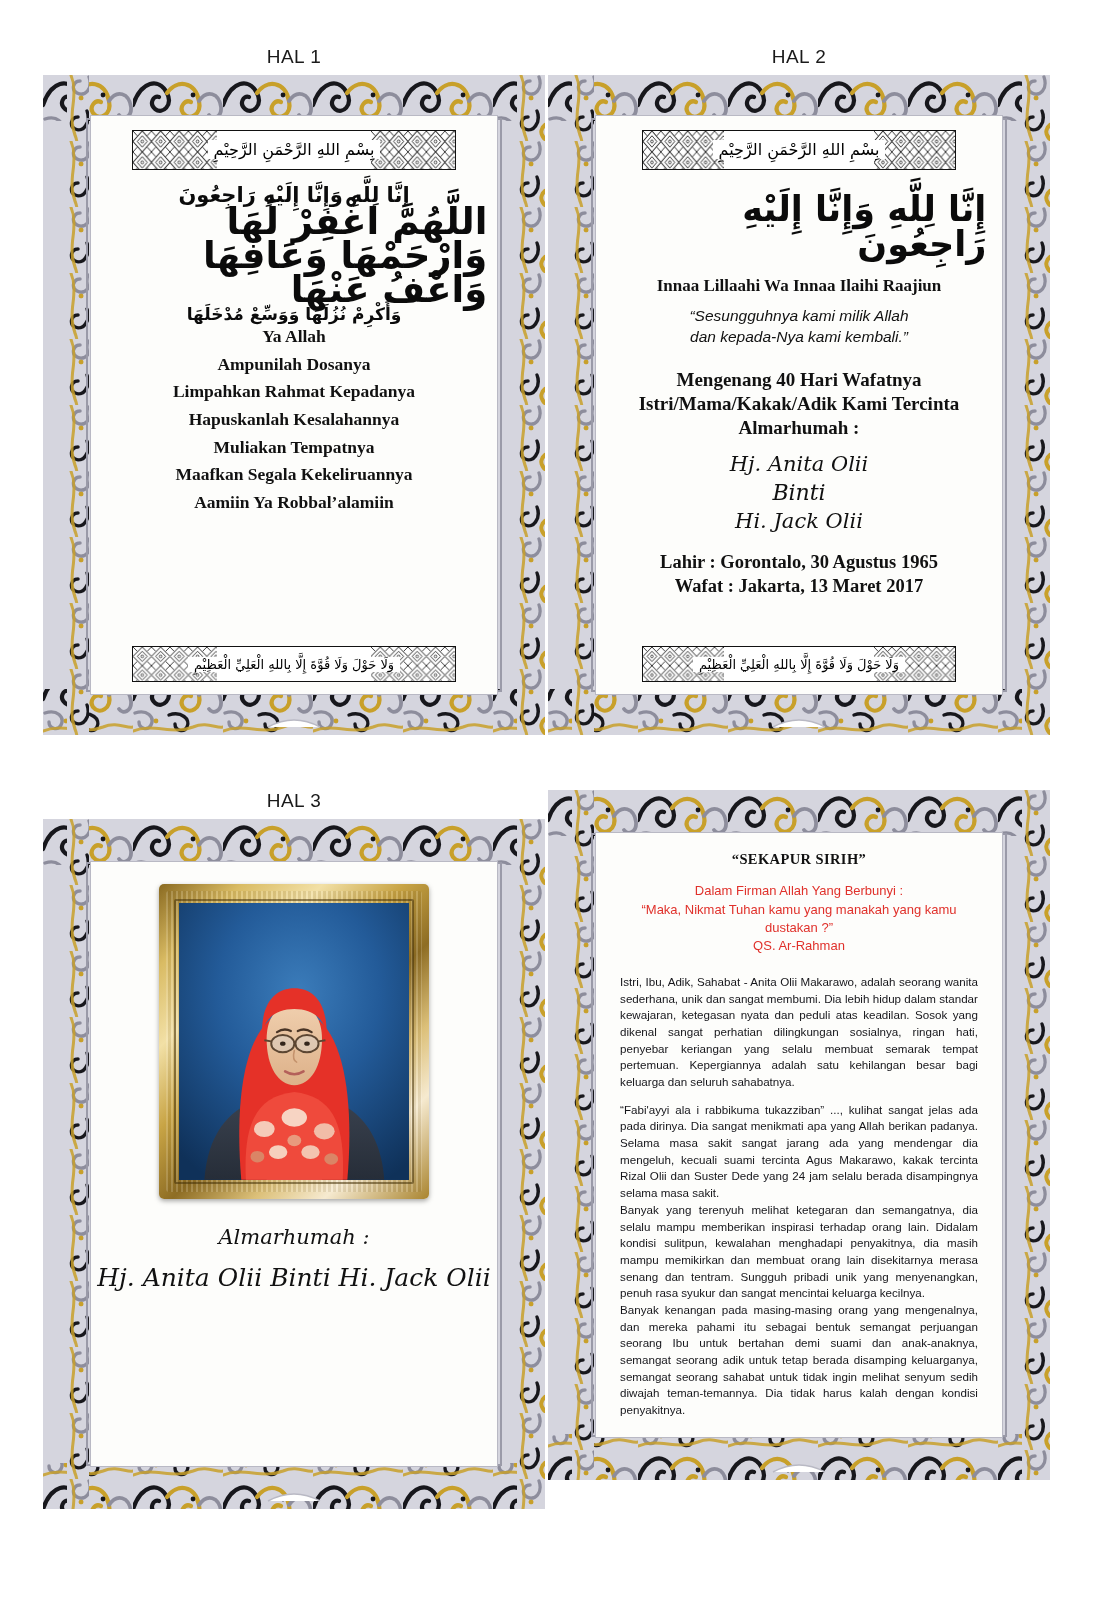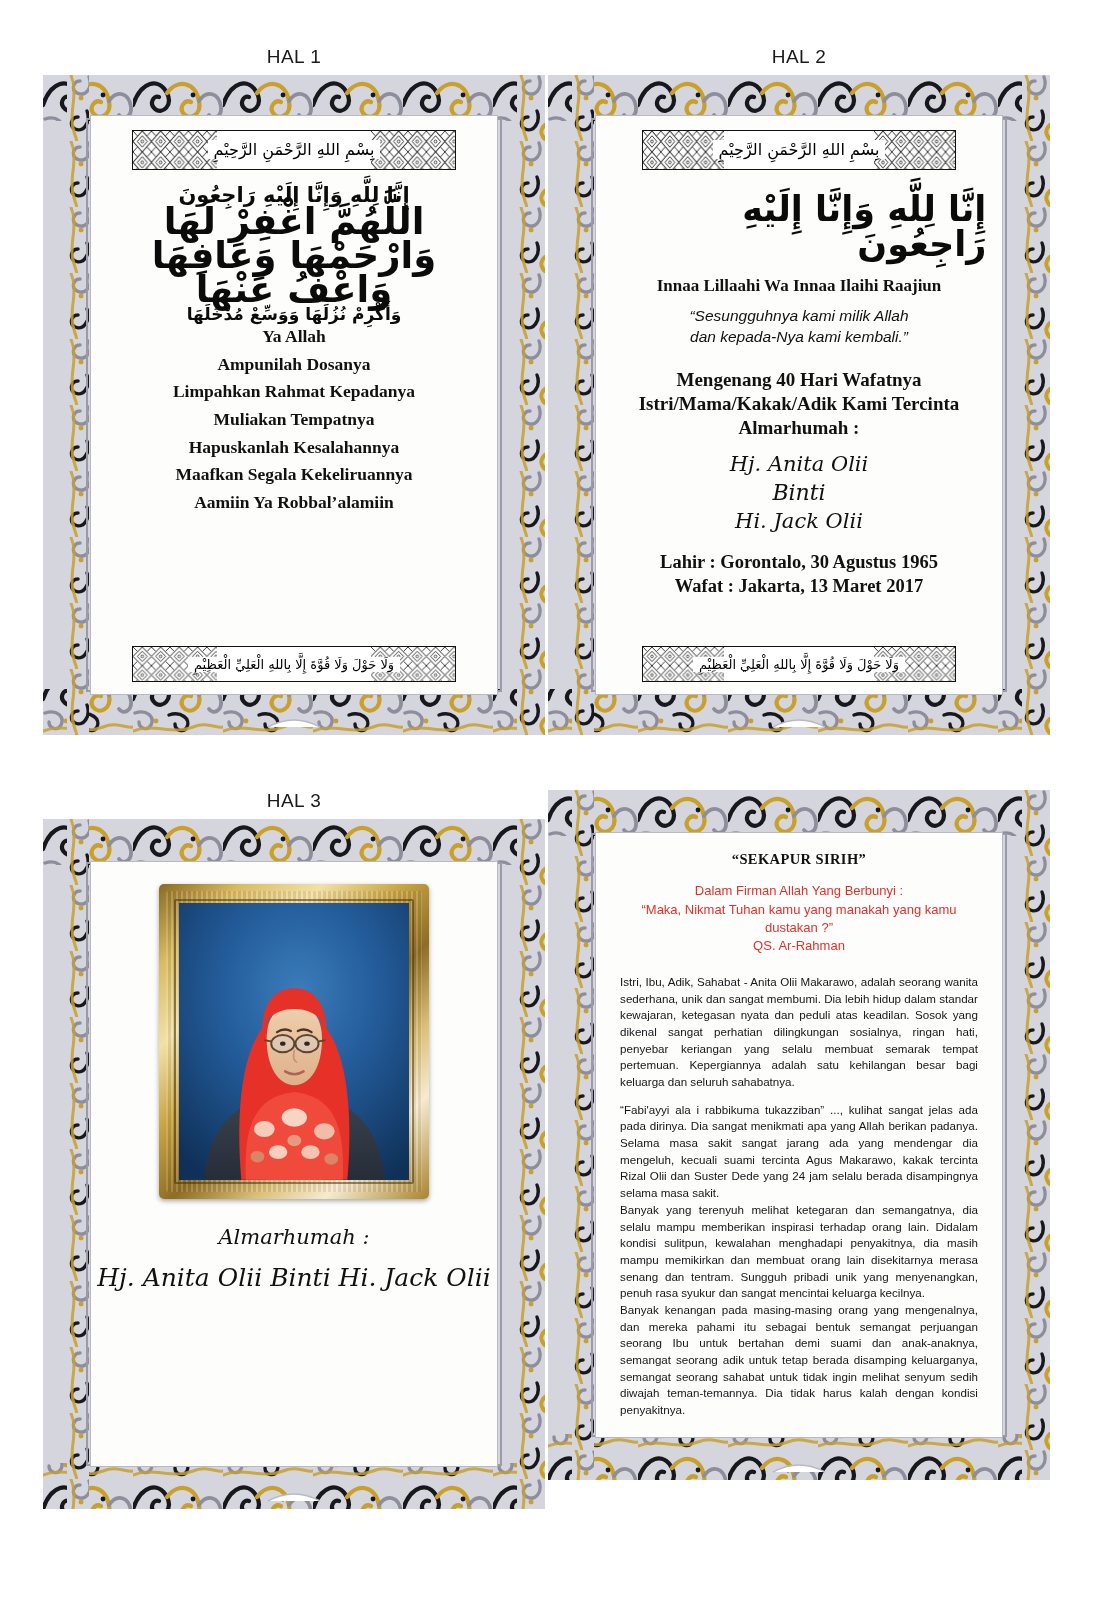--- a/index.html
+++ b/index.html
@@ -53,21 +53,21 @@
     background:#fff;padding:0 6px;
   }
 
   
   .calig{
     font-family:"DejaVu Sans",sans-serif;
     direction:rtl;text-align:center;color:#0b0b0b;
     font-weight:bold;line-height:.92;
   }
   .calig .l1{font-size:21px;letter-spacing:-1px;}
-  .calig .l2{font-size:37px;letter-spacing:-2px;}
+  .calig .l2{font-size:37px;letter-spacing:-2px;text-align:right;}
   .calig .l3{font-size:17px;letter-spacing:-1px;}
   .doa{
     text-align:center;
     font-family:"Liberation Serif",serif;
     font-weight:bold;color:#111;
     font-size:17.5px;line-height:1.58;
   }
 
   
   .arb-big{
@@ -228,22 +228,22 @@
           <div class="calig" style="margin-top:16px;">
             <div class="l1">إِنَّا لِلَّهِ وَإِنَّا إِلَيْهِ رَاجِعُونَ</div>
             <div class="l2">اللَّهُمَّ اغْفِرْ لَهَا وَارْحَمْهَا وَعَافِهَا وَاعْفُ عَنْهَا</div>
             <div class="l3">وَأَكْرِمْ نُزُلَهَا وَوَسِّعْ مُدْخَلَهَا</div>
           </div>
 
           <div class="doa" style="">
             <div>Ya Allah</div>
             <div>Ampunilah Dosanya</div>
             <div>Limpahkan Rahmat Kepadanya</div>
+            <div>Hapuskanlah Kesalahannya</div>
             <div>Muliakan Tempatnya</div>
-            <div>Hapuskanlah Kesalahannya</div>
             <div>Maafkan Segala Kekeliruannya</div>
             <div>Aamiin  Ya Robbal’alamiin</div>
           </div>
 
           <div class="banner" style="margin-top:auto;margin-bottom:2px;height:36px;">
             <div class="geo l">
               <svg viewBox="0 0 100 40" preserveAspectRatio="none">
                   <rect width="100" height="40" fill="url(#geo)"></rect>
                 </svg>
             </div>

